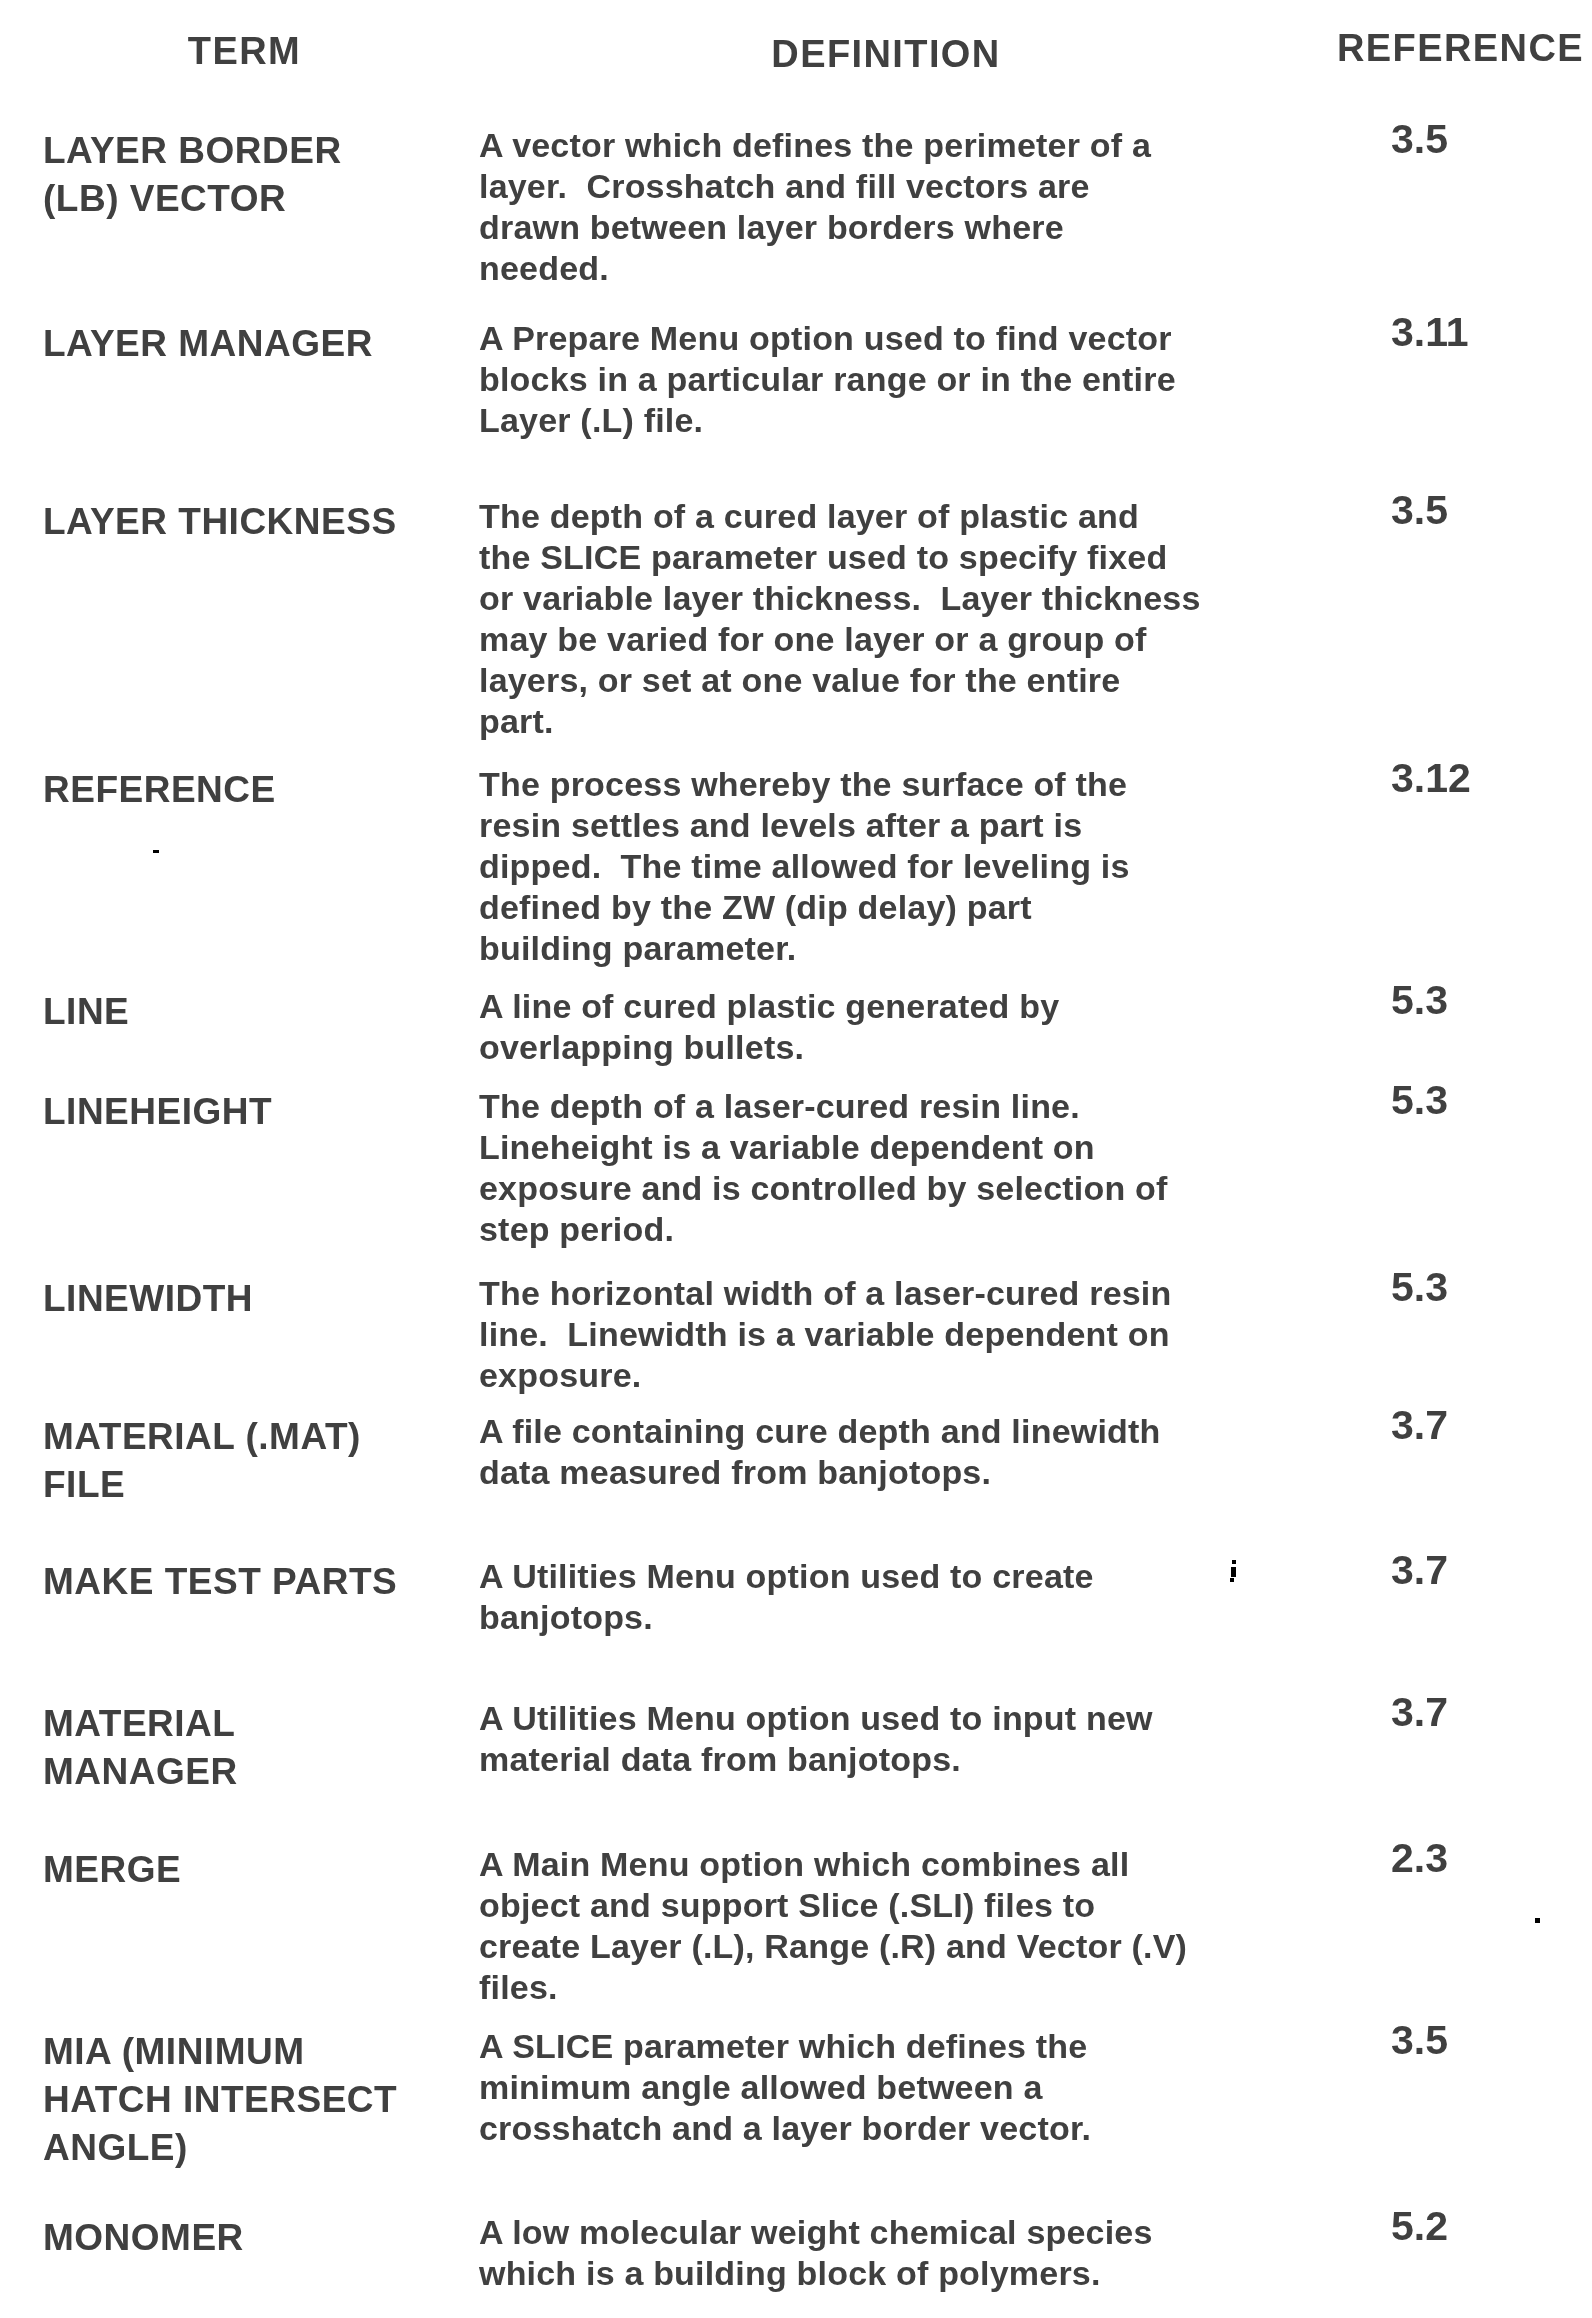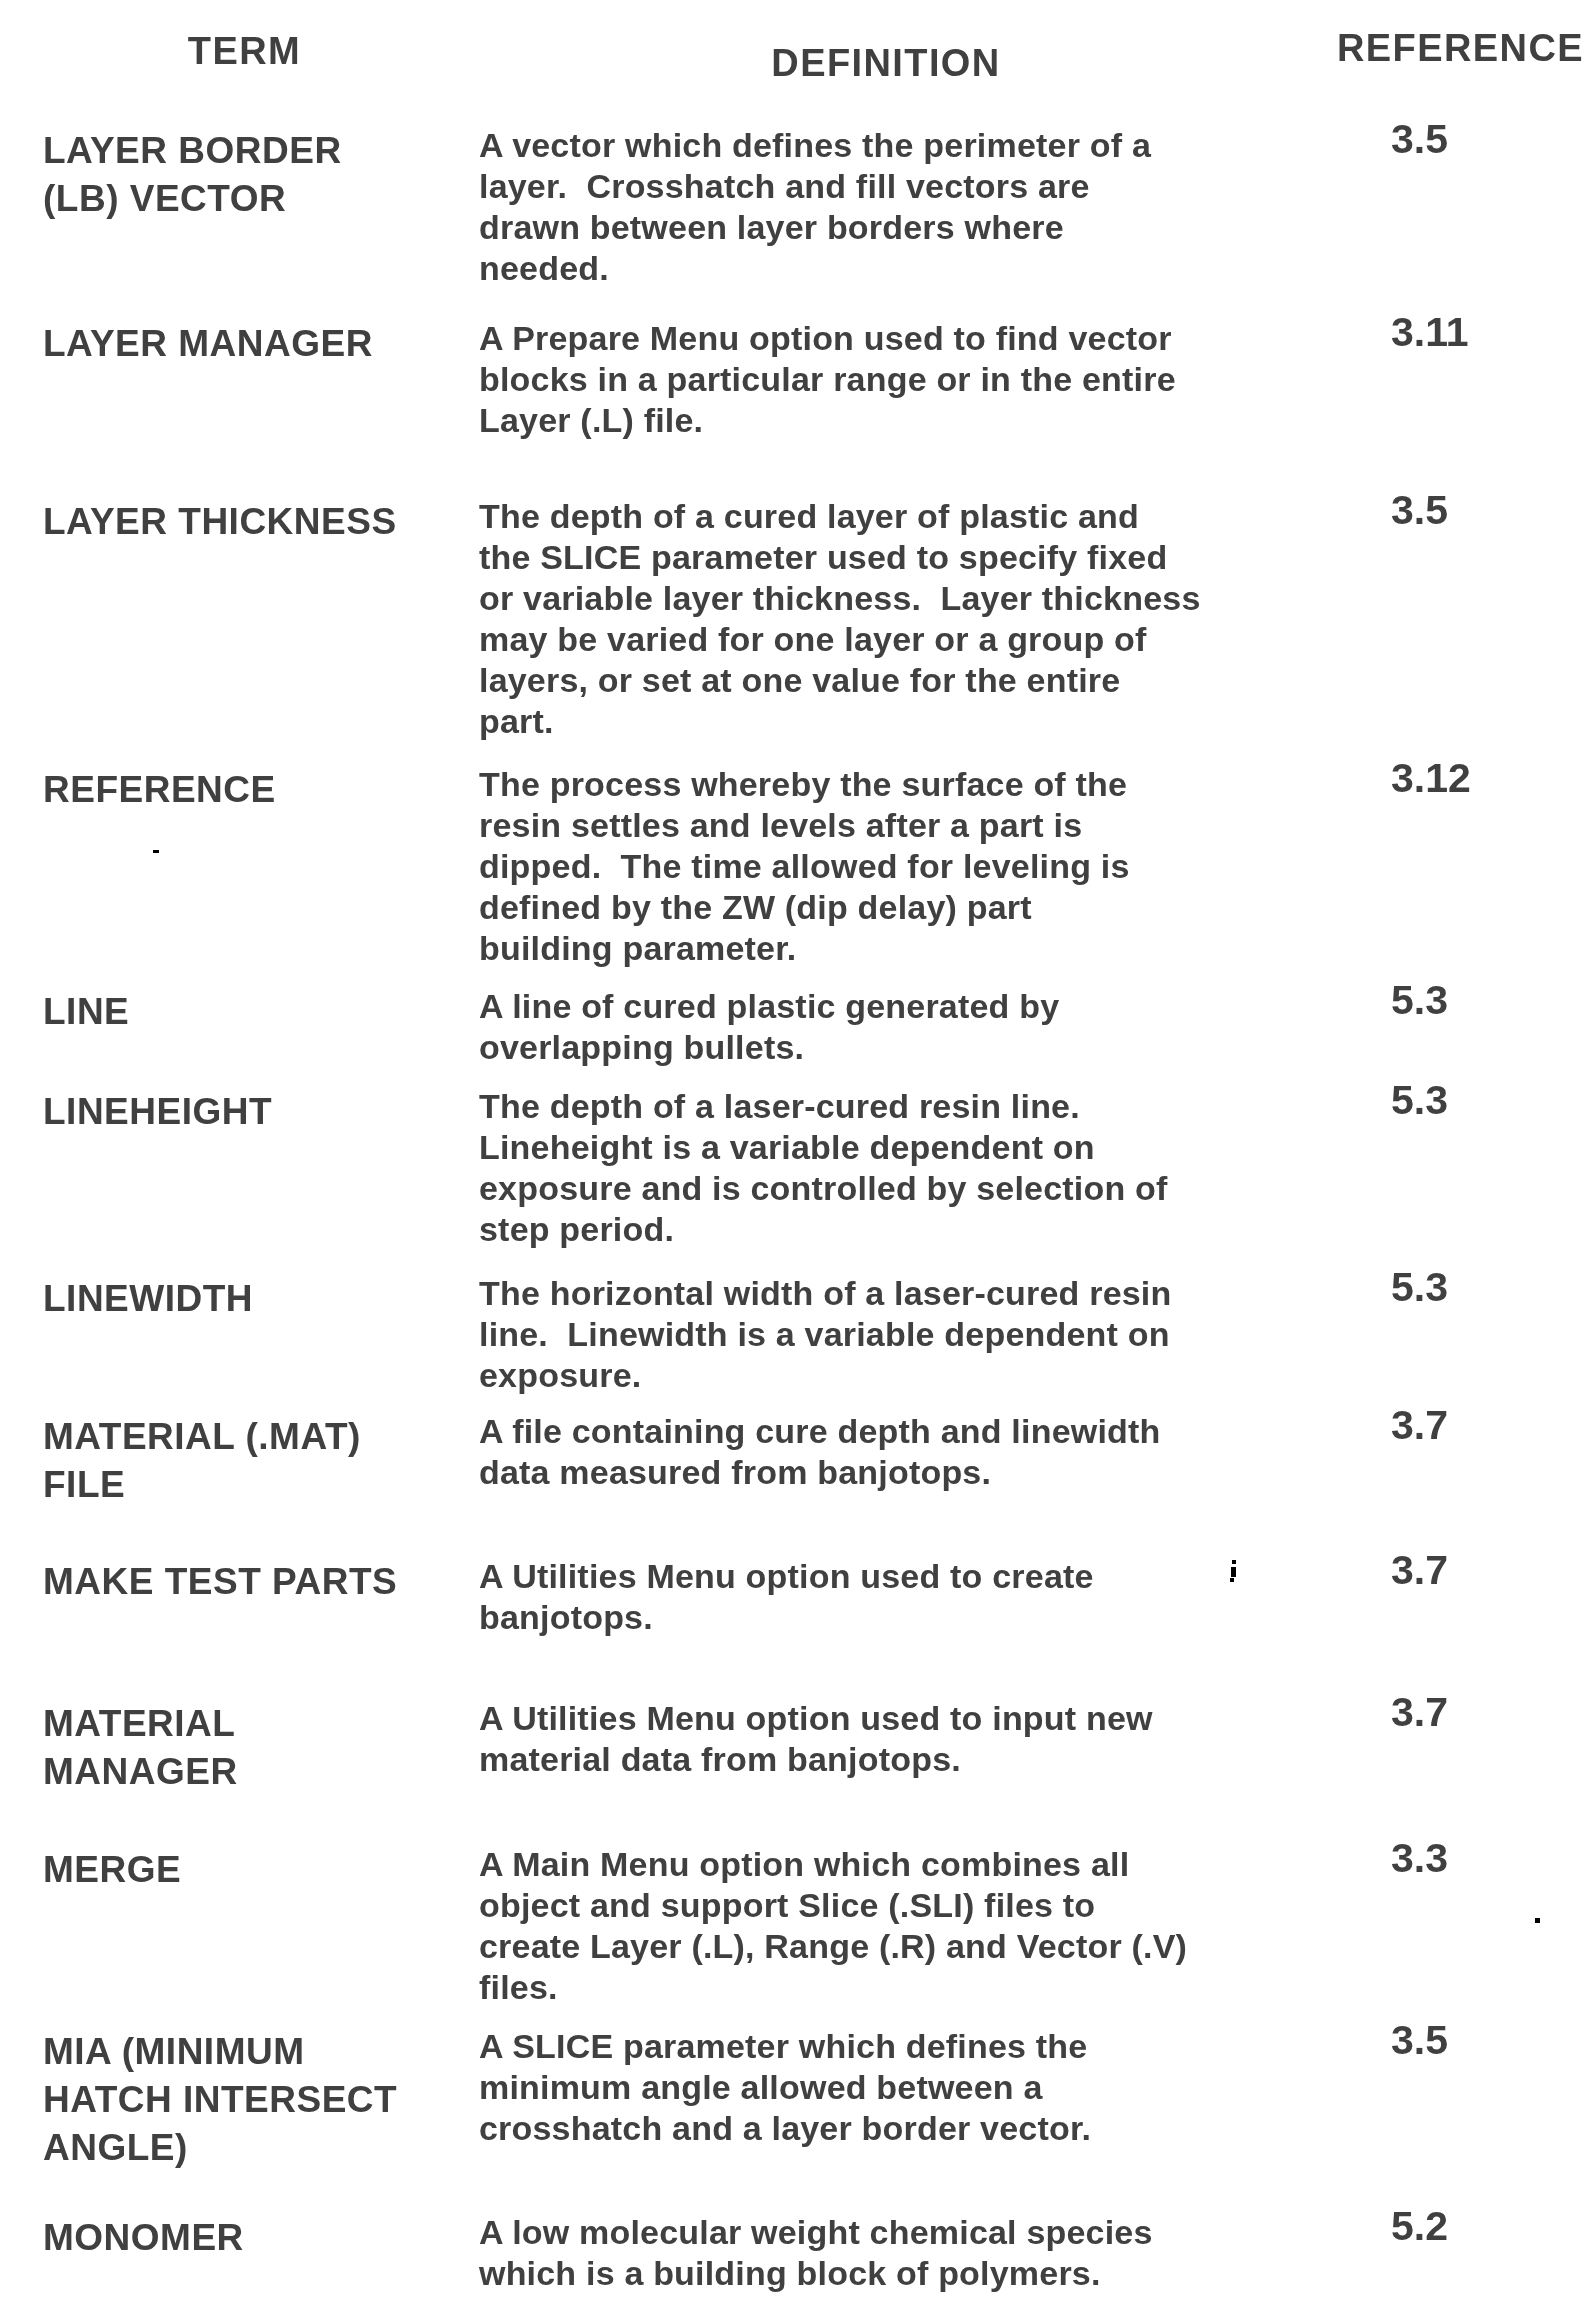--- a/index.html
+++ b/index.html
@@ -15,21 +15,21 @@
   
   .col-header{
     position:absolute;
     font-size:38px;
     font-weight:bold;
     letter-spacing:1.4px;
     text-align:center;
     white-space:pre;
   }
   .hdr-term{left:100px;top:30px;width:289px;}
-  .hdr-def{left:764px;top:42px;width:244px;}
+  .hdr-def{left:764px;top:33px;width:244px;}
   .hdr-ref{left:1337px;top:27px;width:228px;}
   
   .row{position:absolute;left:0;width:1592px;}
   .cell{position:absolute;white-space:pre;}
   .term{
     left:43px;top:1.8px;width:416px;
     font-size:37px;font-weight:bold;line-height:48px;letter-spacing:0.5px;
   }
   .definition{
     left:479px;top:0;width:778px;
@@ -141,21 +141,21 @@
 material data from banjotops.</div>
     <div class="cell reference">3.7</div>
   </div>
 
   <div class="row" style="top:1844px">
     <div class="cell term">MERGE</div>
     <div class="cell definition">A Main Menu option which combines all
 object and support Slice (.SLI) files to
 create Layer (.L), Range (.R) and Vector (.V)
 files.</div>
-    <div class="cell reference">3.3</div>
+    <div class="cell reference">2.3</div>
   </div>
 
   <div class="row" style="top:2026px">
     <div class="cell term">MIA (MINIMUM
 HATCH INTERSECT
 ANGLE)</div>
     <div class="cell definition">A SLICE parameter which defines the
 minimum angle allowed between a
 crosshatch and a layer border vector.</div>
     <div class="cell reference">3.5</div>

